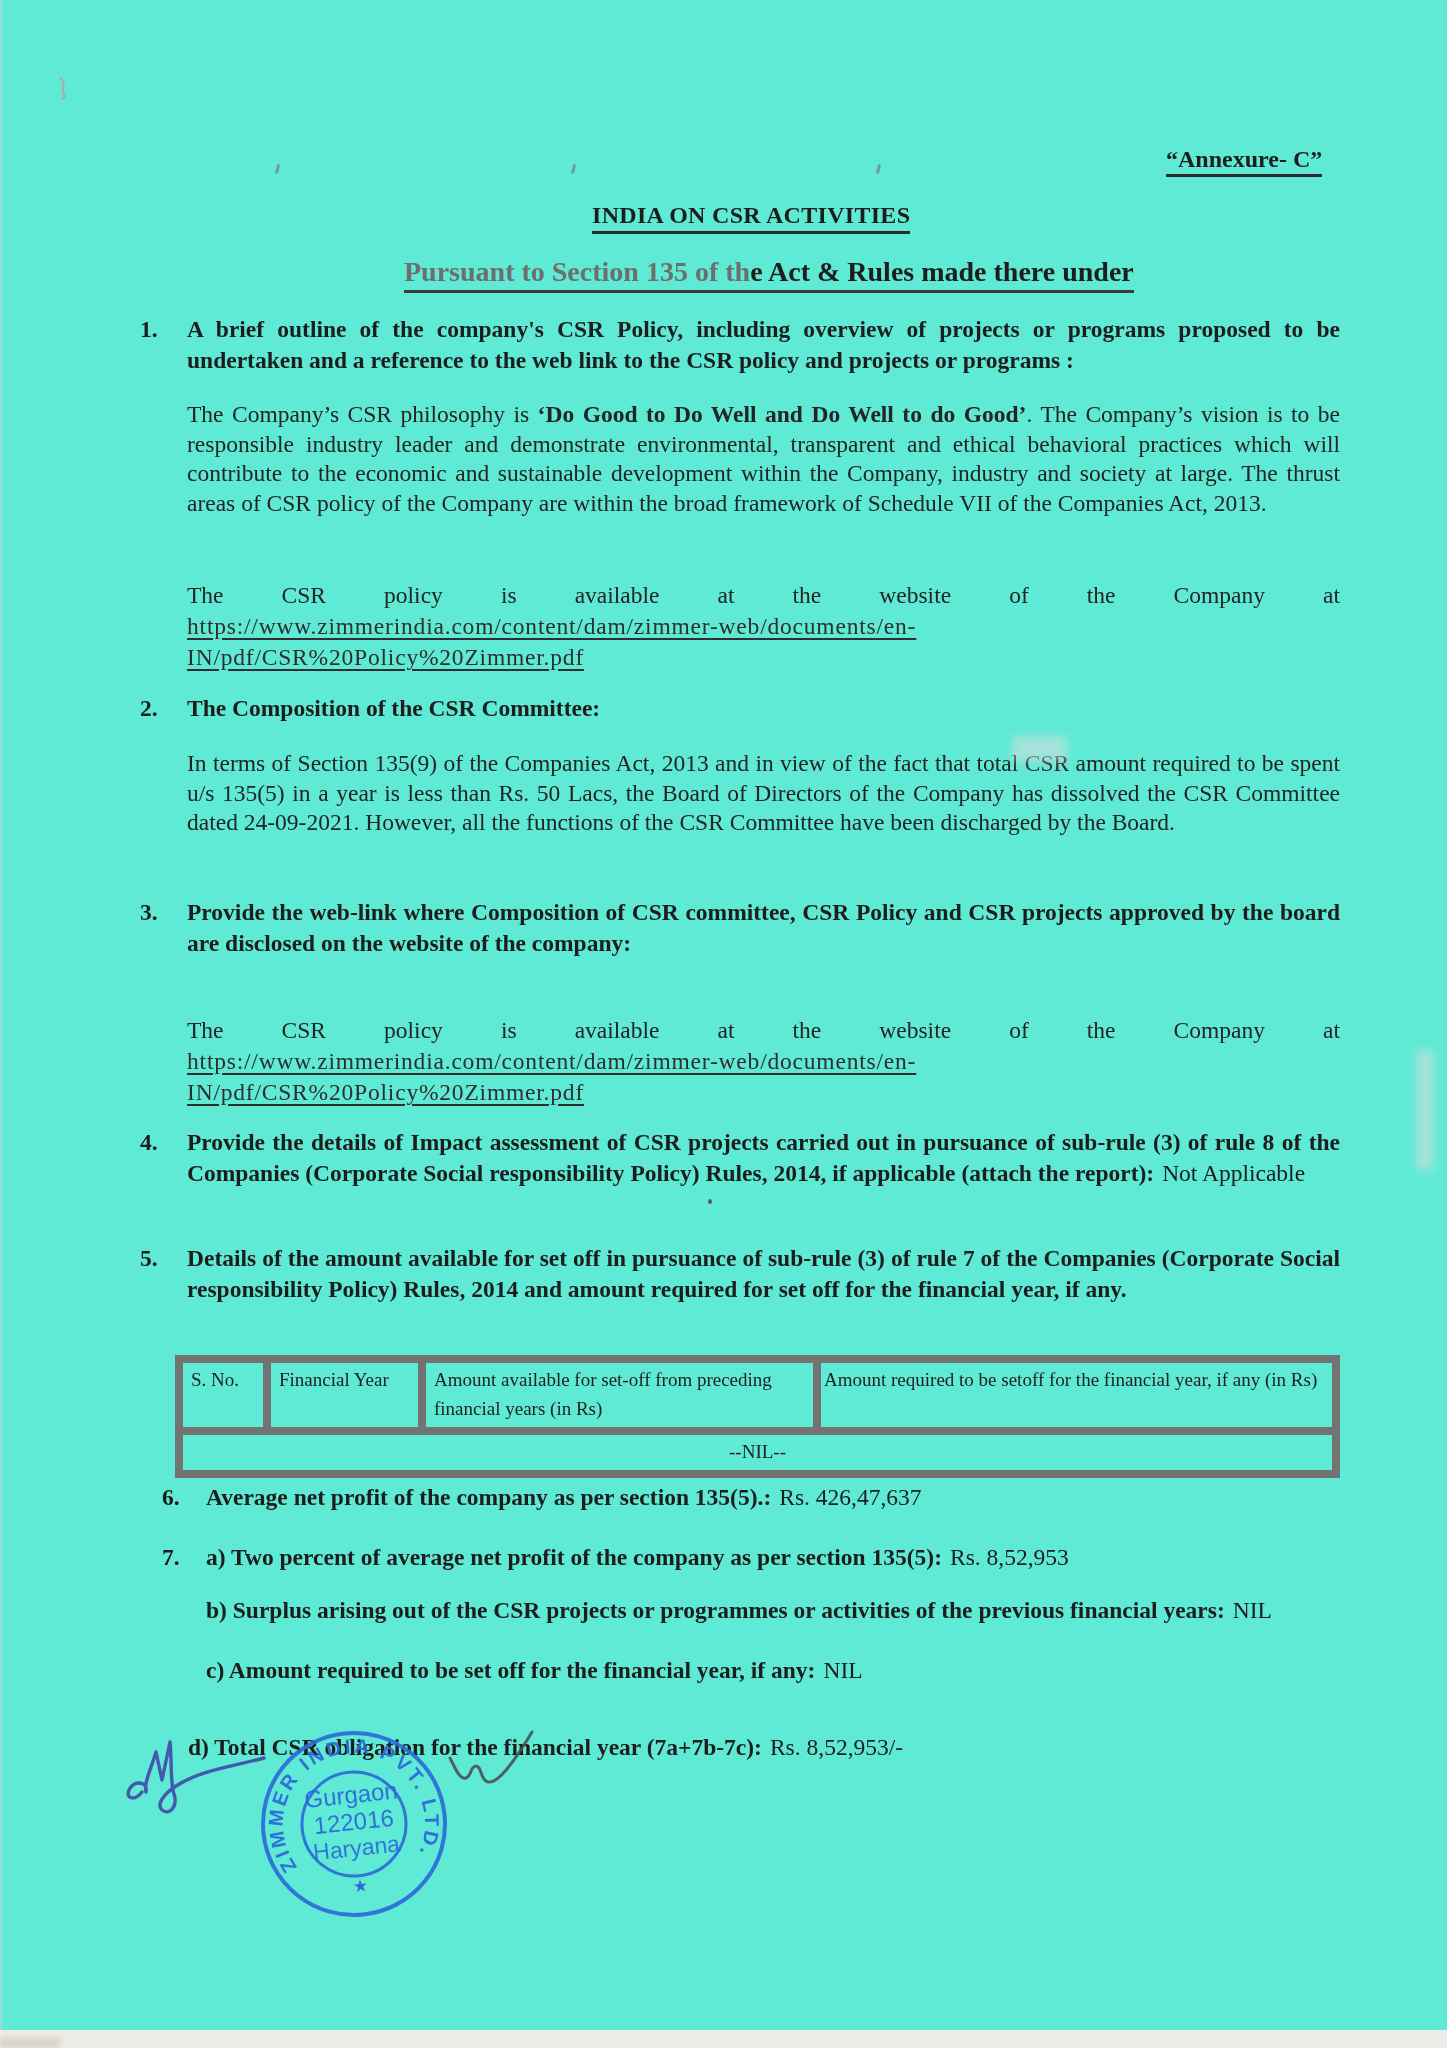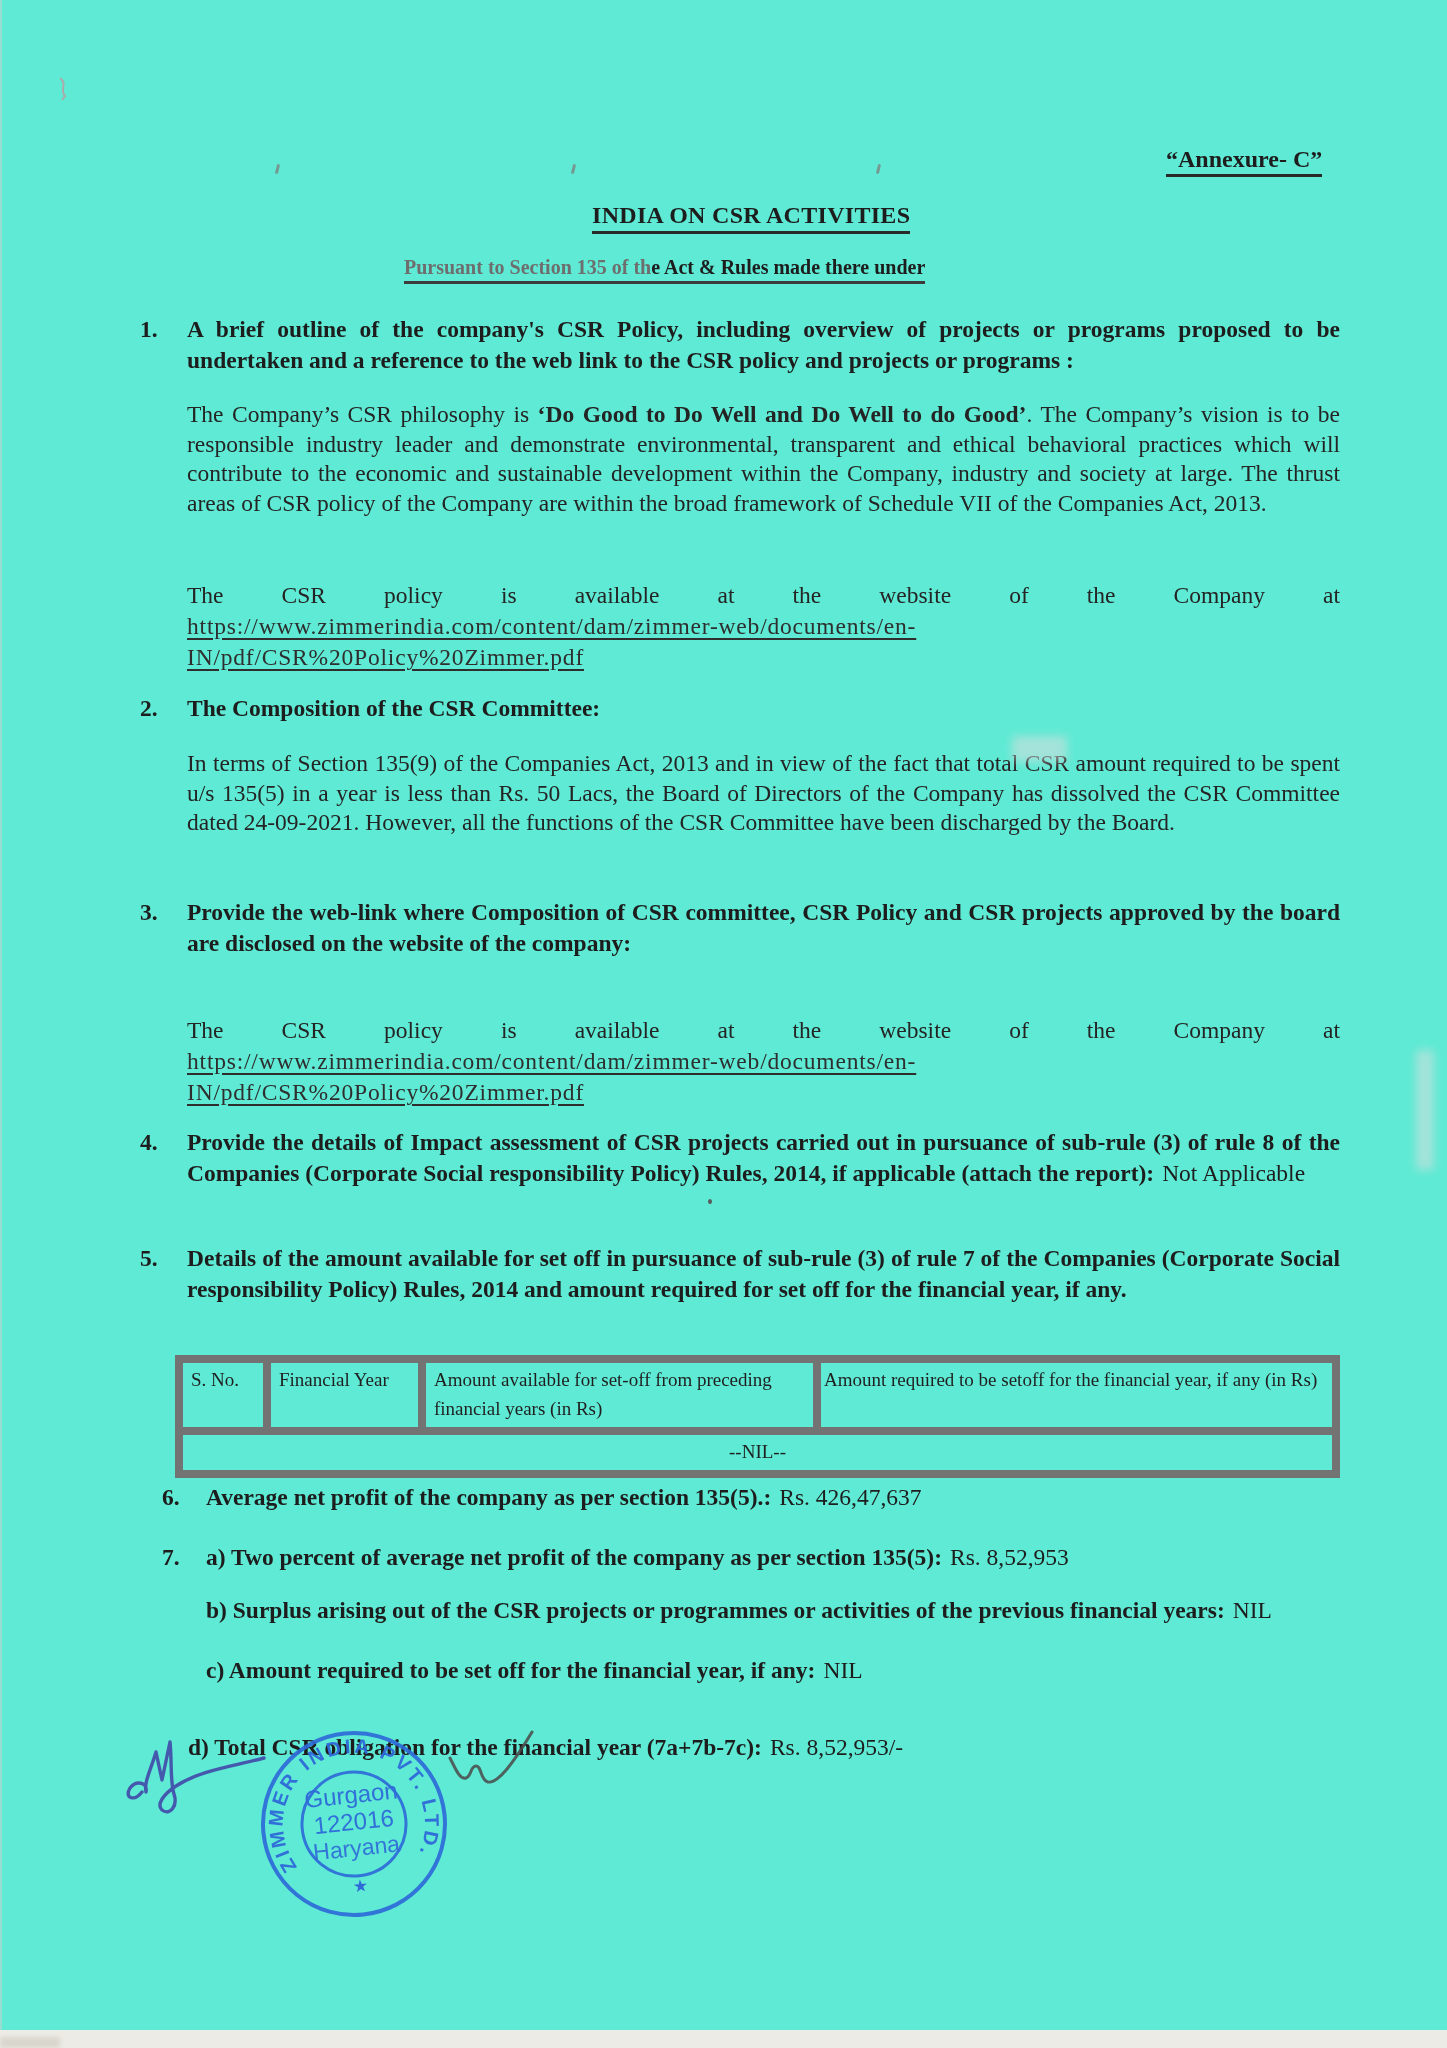--- a/index.html
+++ b/index.html
@@ -17,21 +17,21 @@
     border-bottom:3px solid #2a2a2a; padding-bottom:1px;
   }
   .doc-title{
     position:absolute; left:592px; top:202px;
     font-size:24px; font-weight:700; letter-spacing:.3px;
     border-bottom:3px solid #2a2a2a; padding-bottom:2px;
     white-space:nowrap;
   }
   .doc-subtitle{
     position:absolute; left:404px; top:256px;
-    font-size:20px; font-weight:700;
+    font-size:28px; font-weight:700;
     border-bottom:3px solid #3c3c3c; padding-bottom:2px;
     white-space:nowrap;
   }
   .doc-subtitle .light{color:#6e6e6e;}
   .item{position:absolute; display:flex; align-items:flex-start;}
   .item .num{flex:0 0 47px; font-weight:700; font-size:23.5px; line-height:31px;}
   .item .num.n2{flex:0 0 44px;}
   .item .txt{flex:1;}
   .hd{font-weight:700; font-size:23.5px; line-height:31px; text-align:justify;}
   .para{

